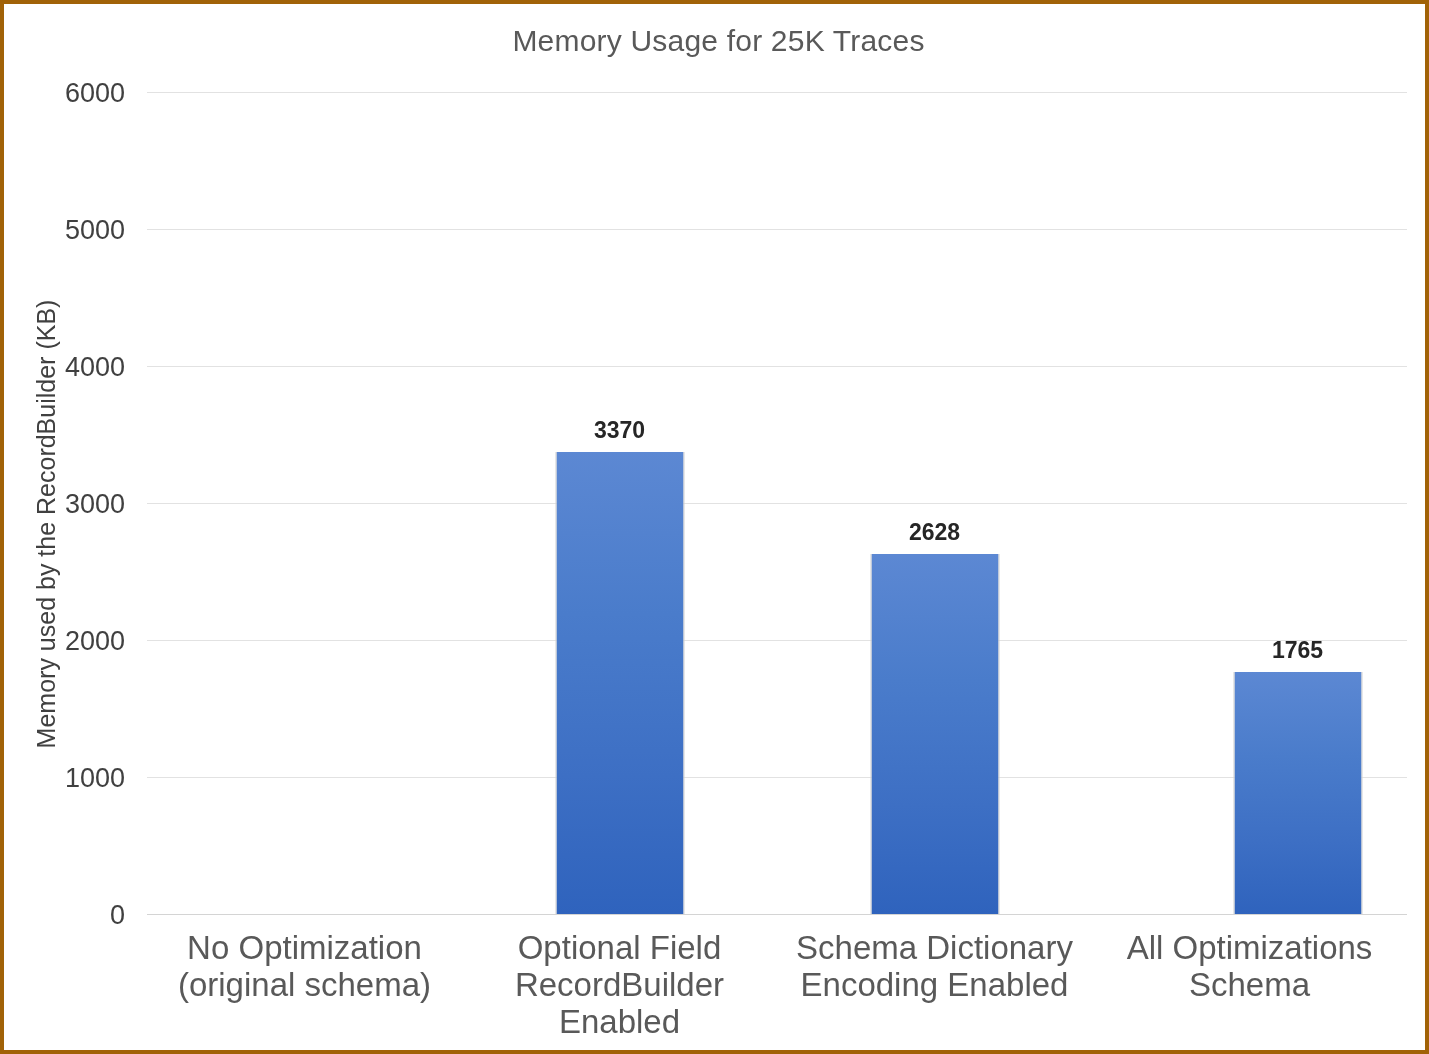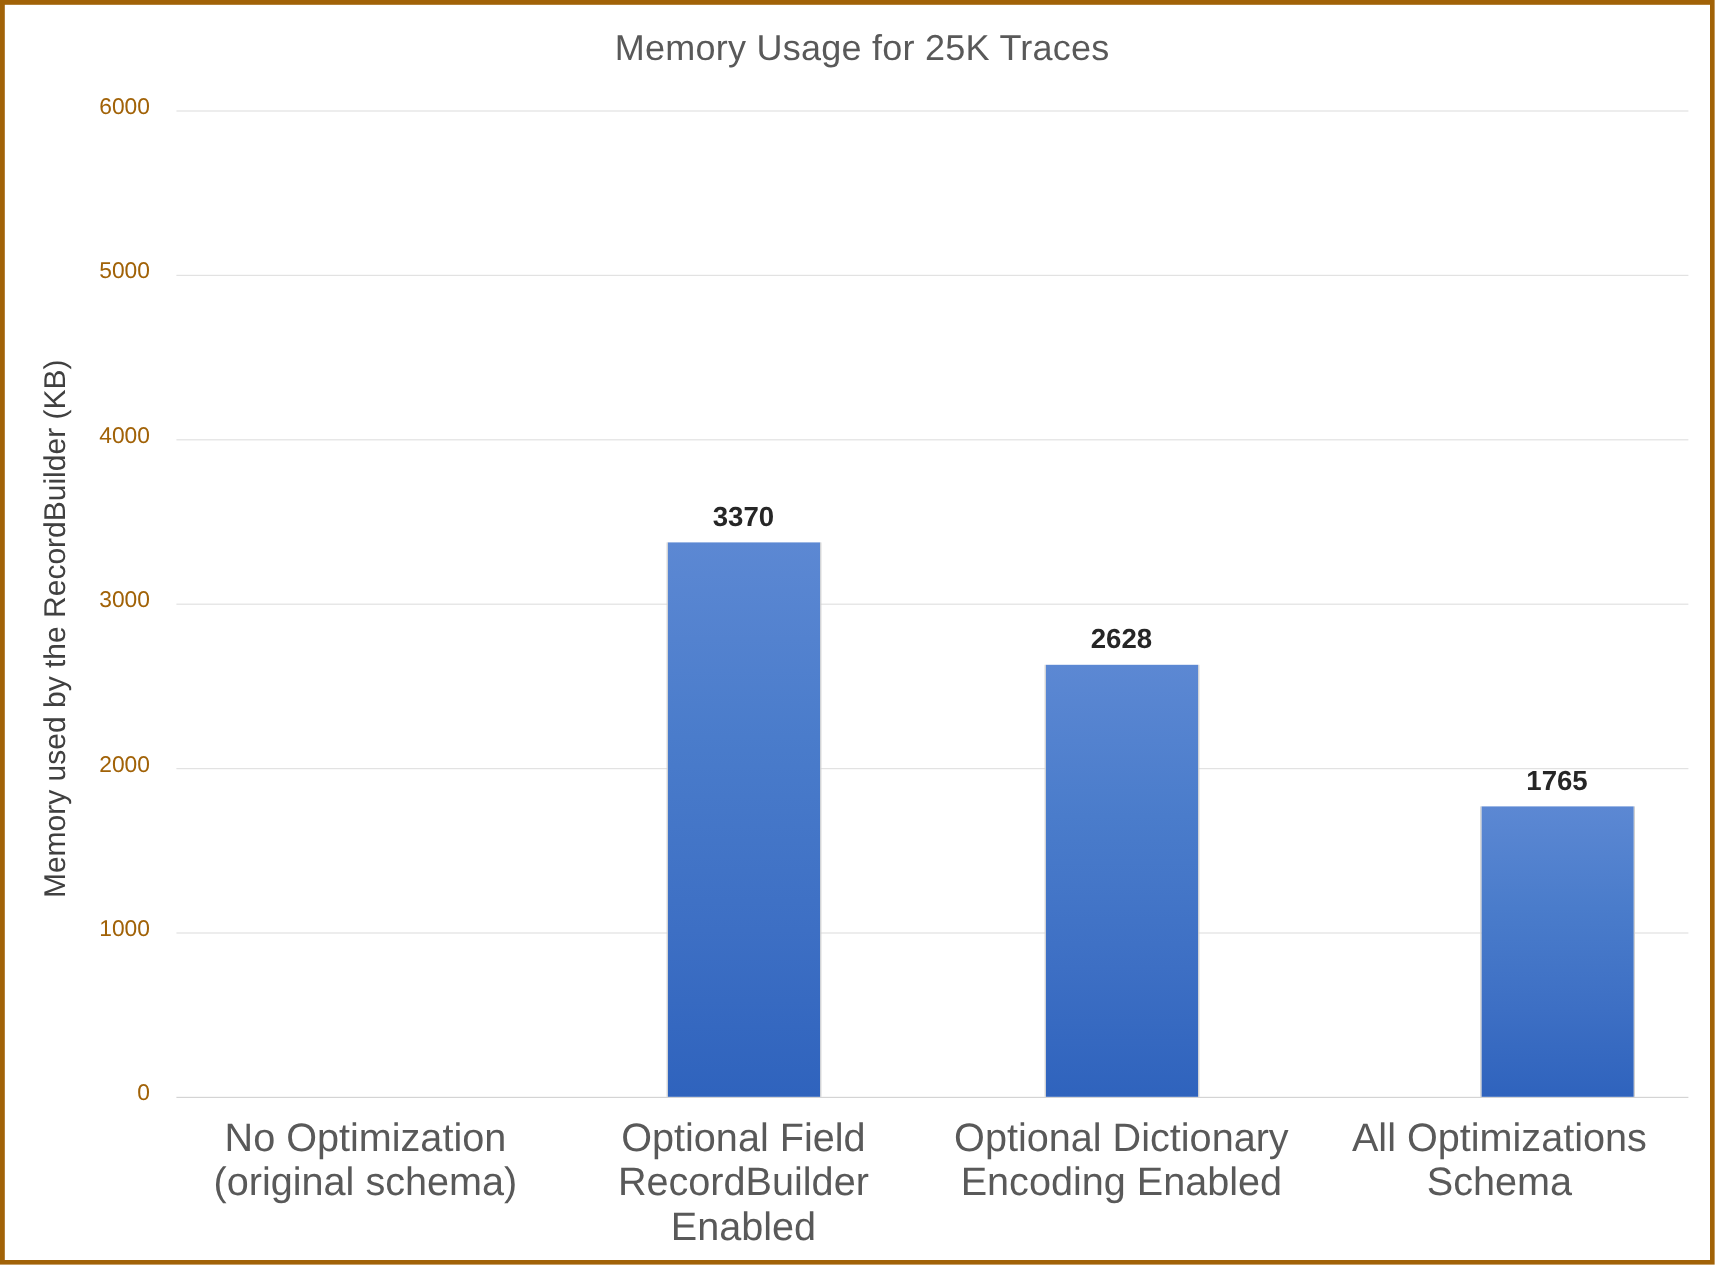--- a/index.html
+++ b/index.html
@@ -70,22 +70,22 @@
   .gridline.baseline {
     background: #d4d4d4;
   }
 
   
   .ytick {
     position: absolute;
     right: 1300px;
     width: 120px;
     text-align: right;
-    font-size: 19px;
-    color: #a16207;
+    font-size: 27px;
+    color: #404040;
     line-height: 1;
     transform: translateY(-12px);
   }
 
   
   .bars-layer {
     position: absolute;
     left: 0;
     top: 0;
     width: 100%;
@@ -188,21 +188,21 @@
       <div class="xlabel" style="left: 7.5px;">
         <span>No Optimization</span>
         <span>(original schema)</span>
       </div>
       <div class="xlabel" style="left: 322.5px;">
         <span>Optional Field</span>
         <span>RecordBuilder</span>
         <span>Enabled</span>
       </div>
       <div class="xlabel" style="left: 637.5px;">
-        <span>Optional Dictionary</span>
+        <span>Schema Dictionary</span>
         <span>Encoding Enabled</span>
       </div>
       <div class="xlabel" style="left: 952.5px;">
         <span>All Optimizations</span>
         <span>Schema</span>
       </div>
     </div>
 
 </div>
 

